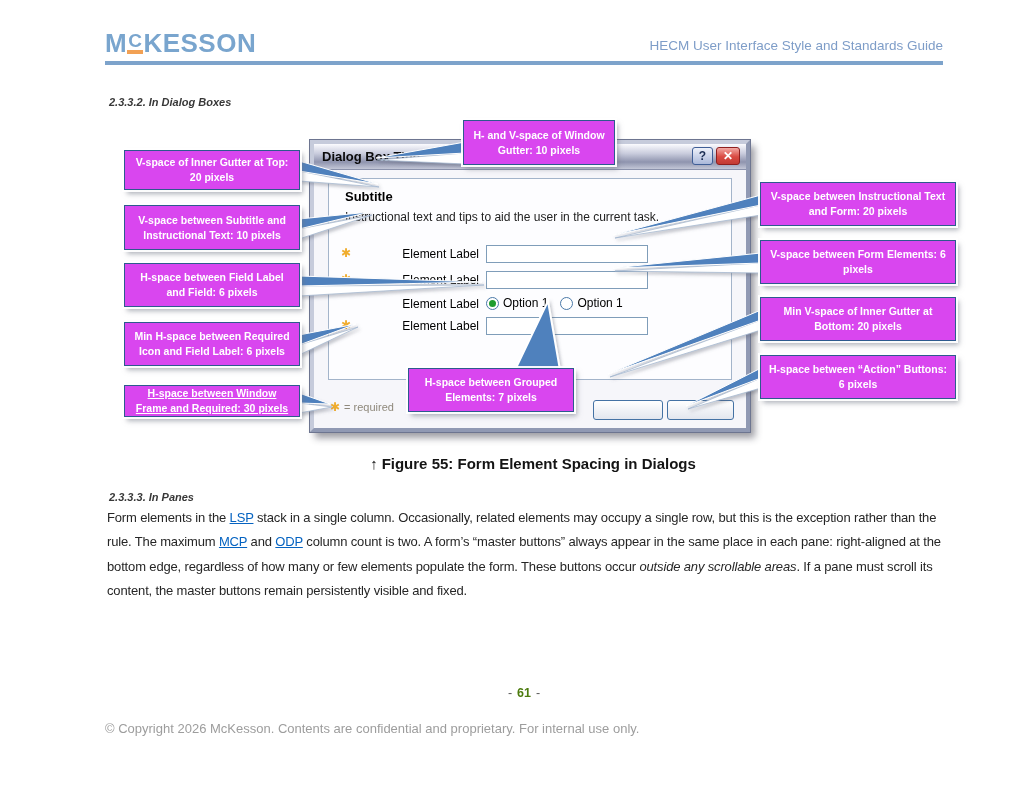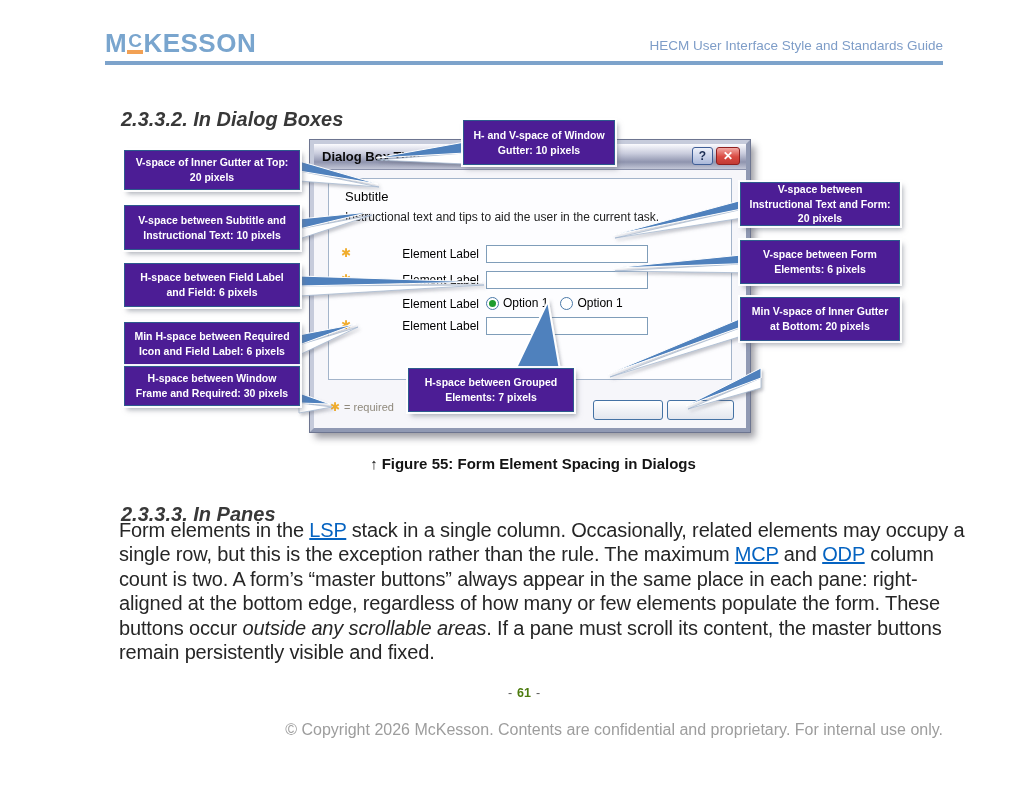--- a/index.html
+++ b/index.html
@@ -8,21 +8,21 @@
 
   
   .logo{position:absolute;left:105px;top:30px;font-weight:bold;color:#79a5ce;
         font-size:26px;letter-spacing:.5px;line-height:26px;}
   .logo .lg-c{display:inline-block;font-size:19px;line-height:19px;vertical-align:top;
         margin-top:1px;border-bottom:4px solid #f2a154;padding:0 1px 0 1px;}
   .doc-title{position:absolute;right:81px;top:38px;font-size:13.5px;color:#7e9dc8;}
   .rule{position:absolute;left:105px;top:61px;width:838px;height:4px;background:#7da3cb;}
 
   
-  .sec-h{position:absolute;left:105px;margin:16px;font-size:20px;font-weight:bold;
+  .sec-h{position:absolute;left:105px;margin:4px;font-size:11px;font-weight:bold;
          font-style:italic;color:#383838;}
   .h-dialog{top:92px;}
   .h-panes{top:487px;}
 
   
   .figure{position:absolute;left:108px;top:118px;width:850px;height:332px;}
 
   .dialog{position:absolute;left:202px;top:22px;width:440px;height:292px;box-sizing:border-box;
           border:4px solid;border-color:#c6cbdb #9099b3 #9099b3 #c6cbdb;outline:1px solid #6d7590;
           background:#f6f6fa;box-shadow:5px 6px 7px rgba(40,40,55,.45);z-index:1;}
@@ -32,21 +32,21 @@
   .dlg-title{margin-left:8px;font-size:13px;font-weight:bold;color:#0a0a0a;}
   .btn-help{position:absolute;right:33px;top:3px;width:21px;height:18px;box-sizing:border-box;
             border:1px solid #3f5e96;border-radius:3px;background:linear-gradient(#eef1fa,#aab8da);
             color:#1c2f55;font-weight:bold;font-size:12px;text-align:center;line-height:16px;}
   .btn-close{position:absolute;right:6px;top:3px;width:24px;height:18px;box-sizing:border-box;
              border:1px solid #8e1f1f;border-radius:3px;
              background:linear-gradient(#f3a9a4,#d94a42 55%,#c23a33);
              color:#fff;font-weight:bold;font-size:12px;text-align:center;line-height:16px;}
   .panel{position:absolute;left:14px;top:34px;width:404px;height:202px;box-sizing:border-box;
          background:#fdfdff;border:1px solid #a3b4ca;}
-  .subtitle{position:absolute;left:16px;top:10px;font-size:13px;font-weight:normal;color:#000;}
+  .subtitle{position:absolute;left:16px;top:10px;font-size:13px;font-weight:bold;color:#000;}
   .instr{position:absolute;left:16px;top:31px;font-size:12px;color:#222;white-space:nowrap;}
   .frow{position:absolute;left:0;right:0;height:18px;}
   .star{position:absolute;left:12px;top:2px;color:#f0ad2e;font-size:12px;line-height:12px;}
   .flabel{position:absolute;left:0;top:2px;width:150px;text-align:right;font-size:12px;
           color:#000;white-space:nowrap;}
   .ffield{position:absolute;left:157px;top:0;width:160px;height:16px;background:#fff;
           border:1px solid #7f9db9;}
   .fradios{position:absolute;left:157px;top:1px;display:flex;align-items:center;font-size:12px;color:#000;}
   .radio{position:relative;width:11px;height:11px;border-radius:50%;border:1px solid #4a79a8;
          background:#fff;margin-right:4px;flex:none;}
@@ -55,47 +55,47 @@
   .req-legend{position:absolute;left:16px;top:257px;font-size:11px;color:#8f897c;
               display:flex;gap:4px;align-items:center;}
   .req-legend .star{position:static;}
   .abtn{position:absolute;top:256px;height:20px;box-sizing:border-box;border:1px solid #4472a4;
         border-radius:3px;background:linear-gradient(#ffffff,#e2e6ee);}
   .abtn1{left:279px;width:70px;}
   .abtn2{left:353px;width:67px;}
 
   .connectors{position:absolute;left:0;top:0;width:850px;height:332px;z-index:5;pointer-events:none;}
 
-  .callout{position:absolute;z-index:10;box-sizing:border-box;background:#4c1d95;
+  .callout{position:absolute;z-index:10;box-sizing:border-box;background:#d946ef;
            border:1px solid #2d5a8e;color:#fff;font-weight:bold;font-size:10.5px;line-height:1.4;
            display:flex;align-items:center;justify-content:center;text-align:center;padding:3px 8px;
            box-shadow:0 0 0 2px rgba(255,255,255,.95), 3px 4px 5px rgba(110,115,130,.55);}
   .co-top{left:355px;top:2px;width:152px;height:45px;}
   .co-l{left:16px;width:176px;}
   .co-l1{top:32px;height:40px;} .co-l2{top:87px;height:45px;} .co-l3{top:145px;height:44px;}
-  .co-l4{top:204px;height:44px;} .co-l5{top:248px;height:40px;}
-  .co-r{left:632px;width:160px;height:44px;}
+  .co-l4{top:204px;height:44px;} .co-l5{top:267px;height:32px;text-decoration:underline;}
+  .co-r{left:652px;width:196px;height:44px;}
   .co-r1{top:64px;} .co-r2{top:122px;} .co-r3{top:179px;} .co-r4{top:237px;}
   .co-g{left:300px;top:250px;width:166px;height:44px;z-index:11;}
 
   
   .caption{position:absolute;left:108px;top:455px;width:850px;text-align:center;
            font-size:15px;font-weight:600;color:#141414;}
   .cap-arrow{margin-right:4px;font-weight:bold;}
-  .body-text{position:absolute;left:107px;top:506px;width:848px;margin:12px;font-size:20px;
+  .body-text{position:absolute;left:107px;top:506px;width:848px;margin:0;font-size:13px;
              line-height:24.4px;color:#262626;letter-spacing:-0.15px;}
   .doclink{color:#0563c1;text-decoration:underline;cursor:pointer;}
   .italic-phrase{font-style:italic;}
 
   
   .pagenum{position:absolute;left:105px;top:686px;width:838px;text-align:center;
            font-size:12.5px;color:#595959;}
   .pagenum .pn{font-weight:bold;color:#4d7c0f;margin:0 5px;}
-  .copyright{position:absolute;left:105px;top:721px;width:838px;text-align:right;
-             font-size:16px;color:#9d9d9d;}
+  .copyright{position:absolute;left:105px;top:721px;width:838px;text-align:left;
+             font-size:13px;color:#9d9d9d;}
 </style>
 </head>
 <body>
 
 <div class="page">
 
   <div class="logo"><span class="lg-a">M</span><span class="lg-c">C</span><span class="lg-a">KESSON</span></div>
   <div class="doc-title">HECM User Interface Style and Standards Guide</div>
   <div class="rule"></div>
 
@@ -187,20 +187,21 @@
 
     <div class="callout co-top">H- and V-space of Window Gutter: 10 pixels</div>
     <div class="callout co-l co-l1">V-space of Inner Gutter at Top: 20 pixels</div>
     <div class="callout co-l co-l2">V-space between Subtitle and Instructional Text: 10 pixels</div>
     <div class="callout co-l co-l3">H-space between Field Label and Field: 6 pixels</div>
     <div class="callout co-l co-l4">Min H-space between Required Icon and Field Label: 6 pixels</div>
     <div class="callout co-l co-l5">H-space between Window Frame and Required: 30 pixels</div>
     <div class="callout co-r co-r1">V-space between Instructional Text and Form: 20 pixels</div>
     <div class="callout co-r co-r2">V-space between Form Elements: 6 pixels</div>
     <div class="callout co-r co-r3">Min V-space of Inner Gutter at Bottom: 20 pixels</div>
+    <div class="callout co-r co-r4">H-space between “Action” Buttons: 6 pixels</div>
     <div class="callout co-g">H-space between Grouped Elements: 7 pixels</div>
   </div>
 
   <div class="caption">
     <span class="cap-arrow">↑</span><span>Figure 55: Form Element Spacing in Dialogs</span>
   </div>
 
   <h2 class="sec-h h-panes">2.3.3.3. In Panes</h2>
 
   <p class="body-text"><span>Form elements in the </span><a class="doclink">LSP</a><span> stack in a single column. Occasionally, related elements may occupy a single row, but this is the exception rather than the rule. The maximum </span><a class="doclink">MCP</a><span> and </span><a class="doclink">ODP</a><span> column count is two. A form’s “master buttons” always appear in the same place in each pane: right-aligned at the bottom edge, regardless of how many or few elements populate the form. These buttons occur </span><em class="italic-phrase">outside any scrollable areas</em><span>. If a pane must scroll its content, the master buttons remain persistently visible and fixed.</span></p>

